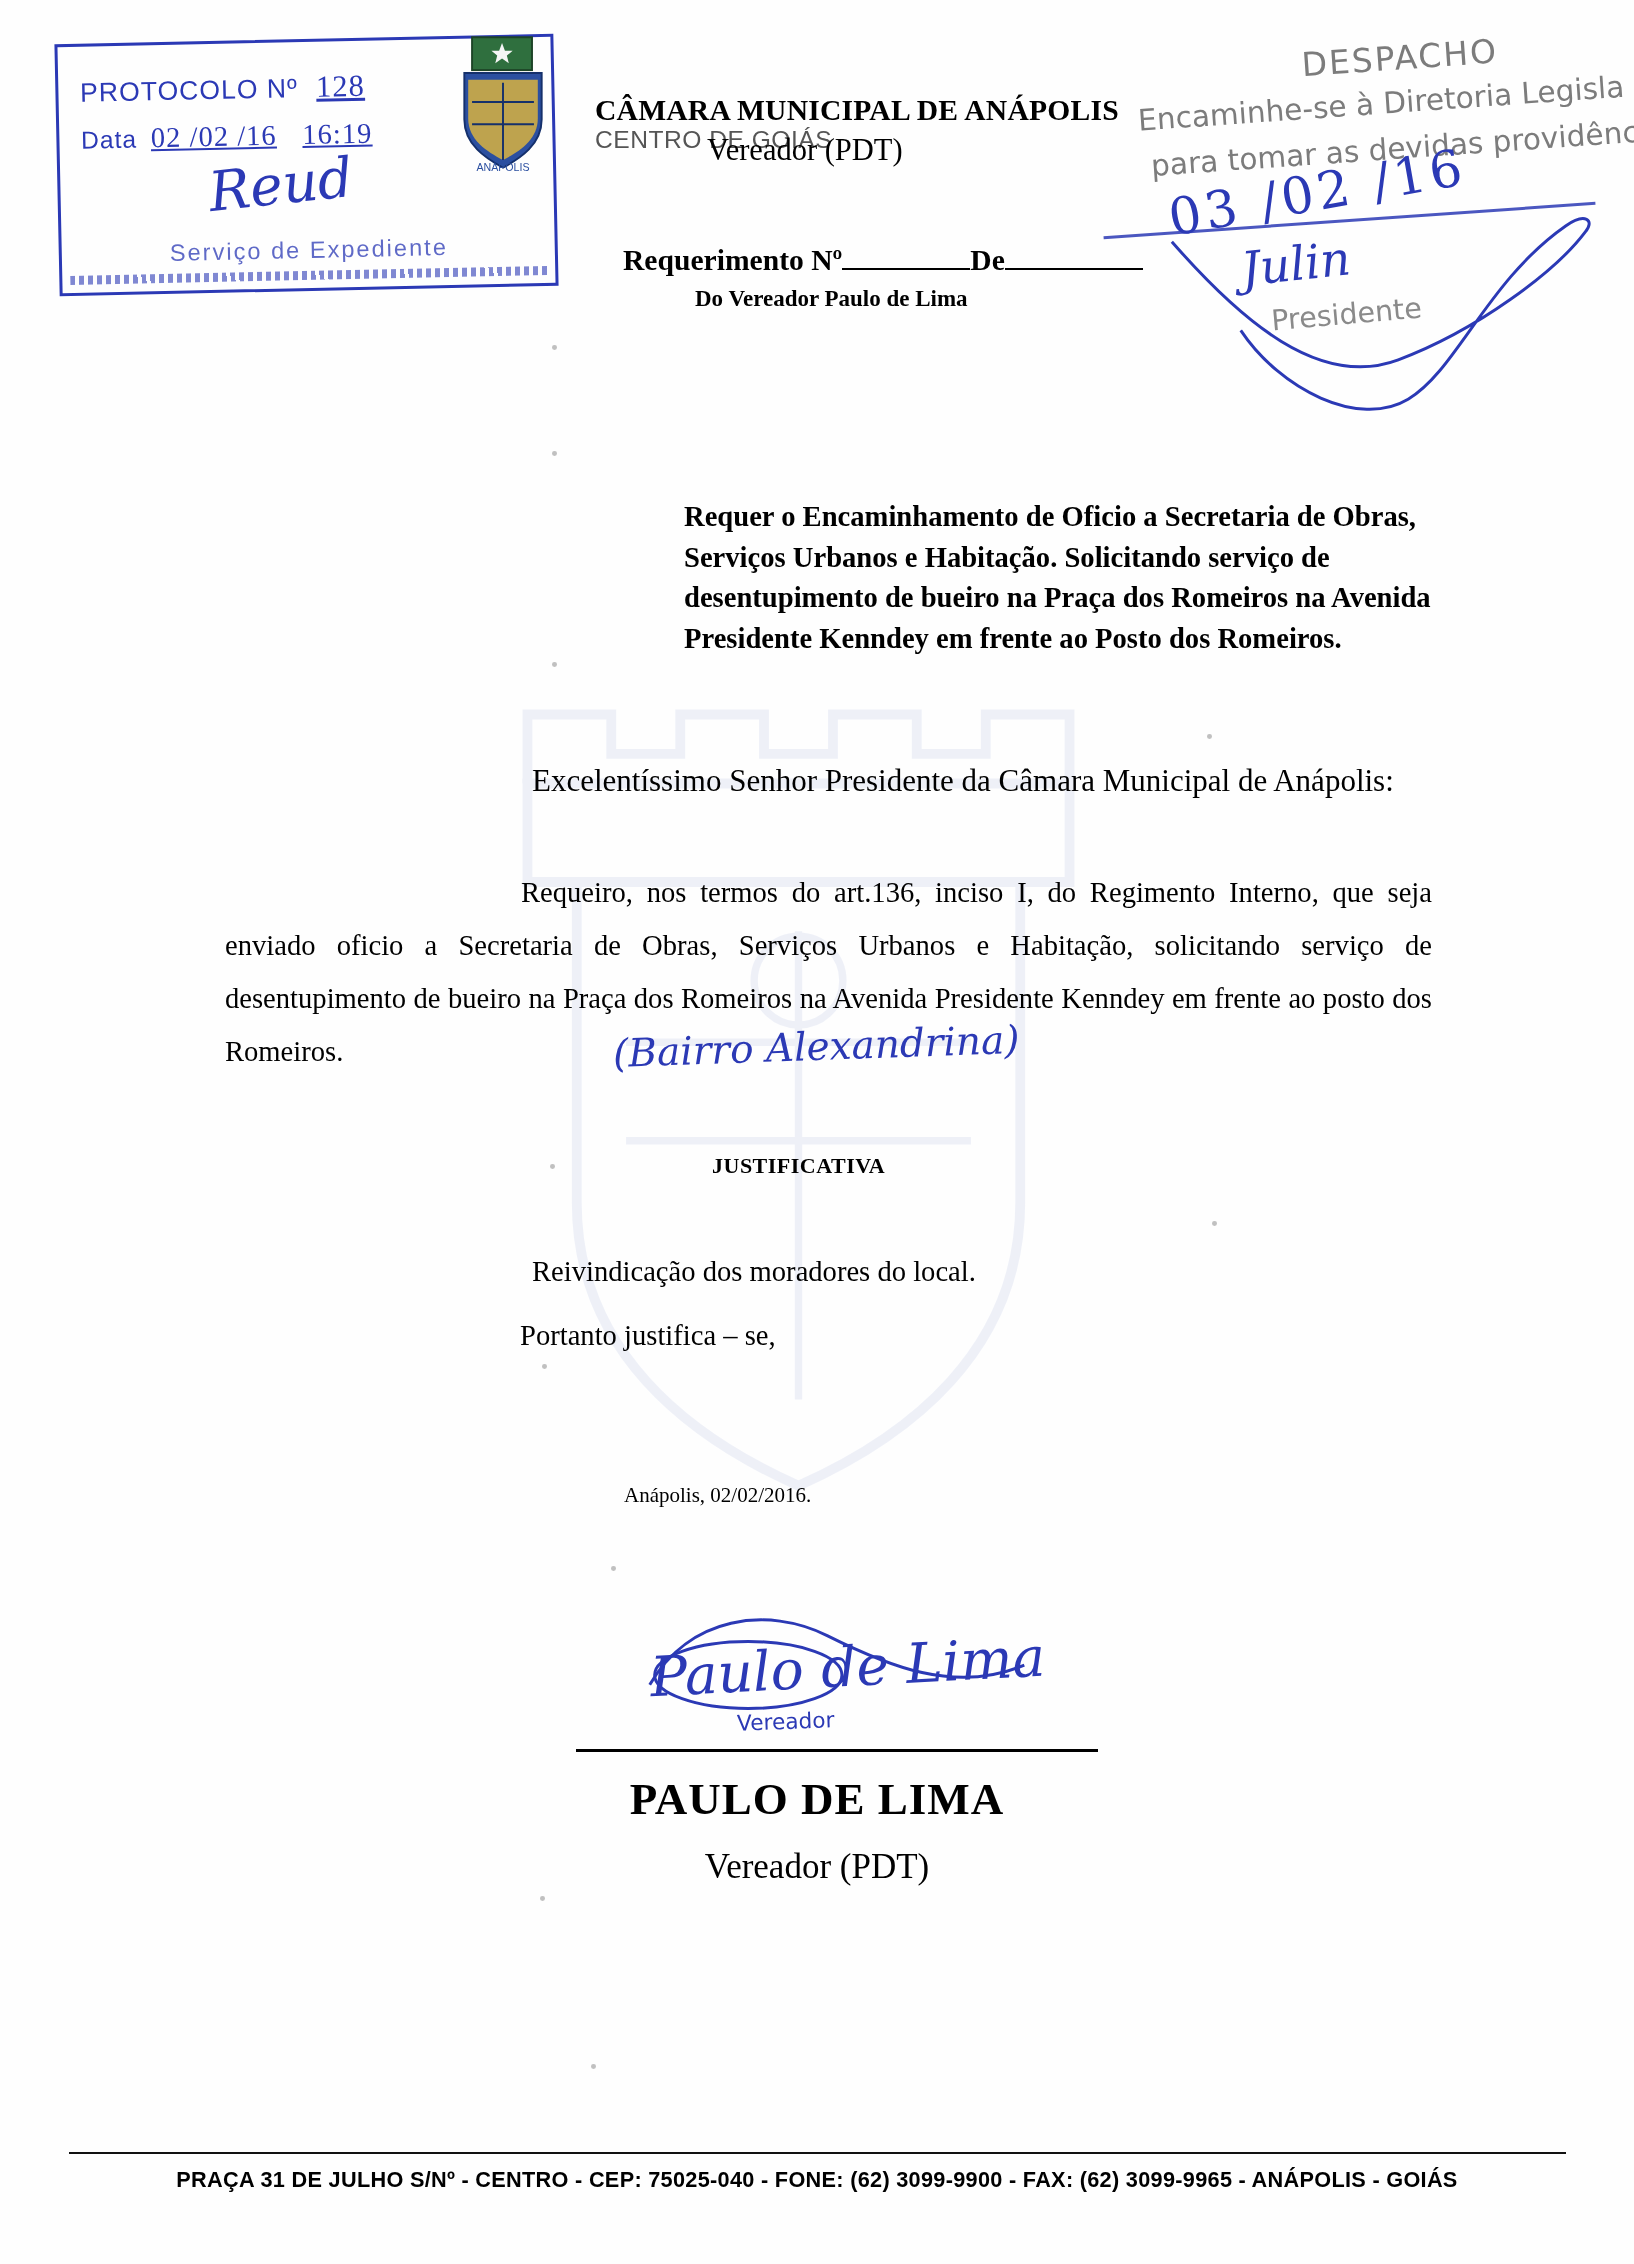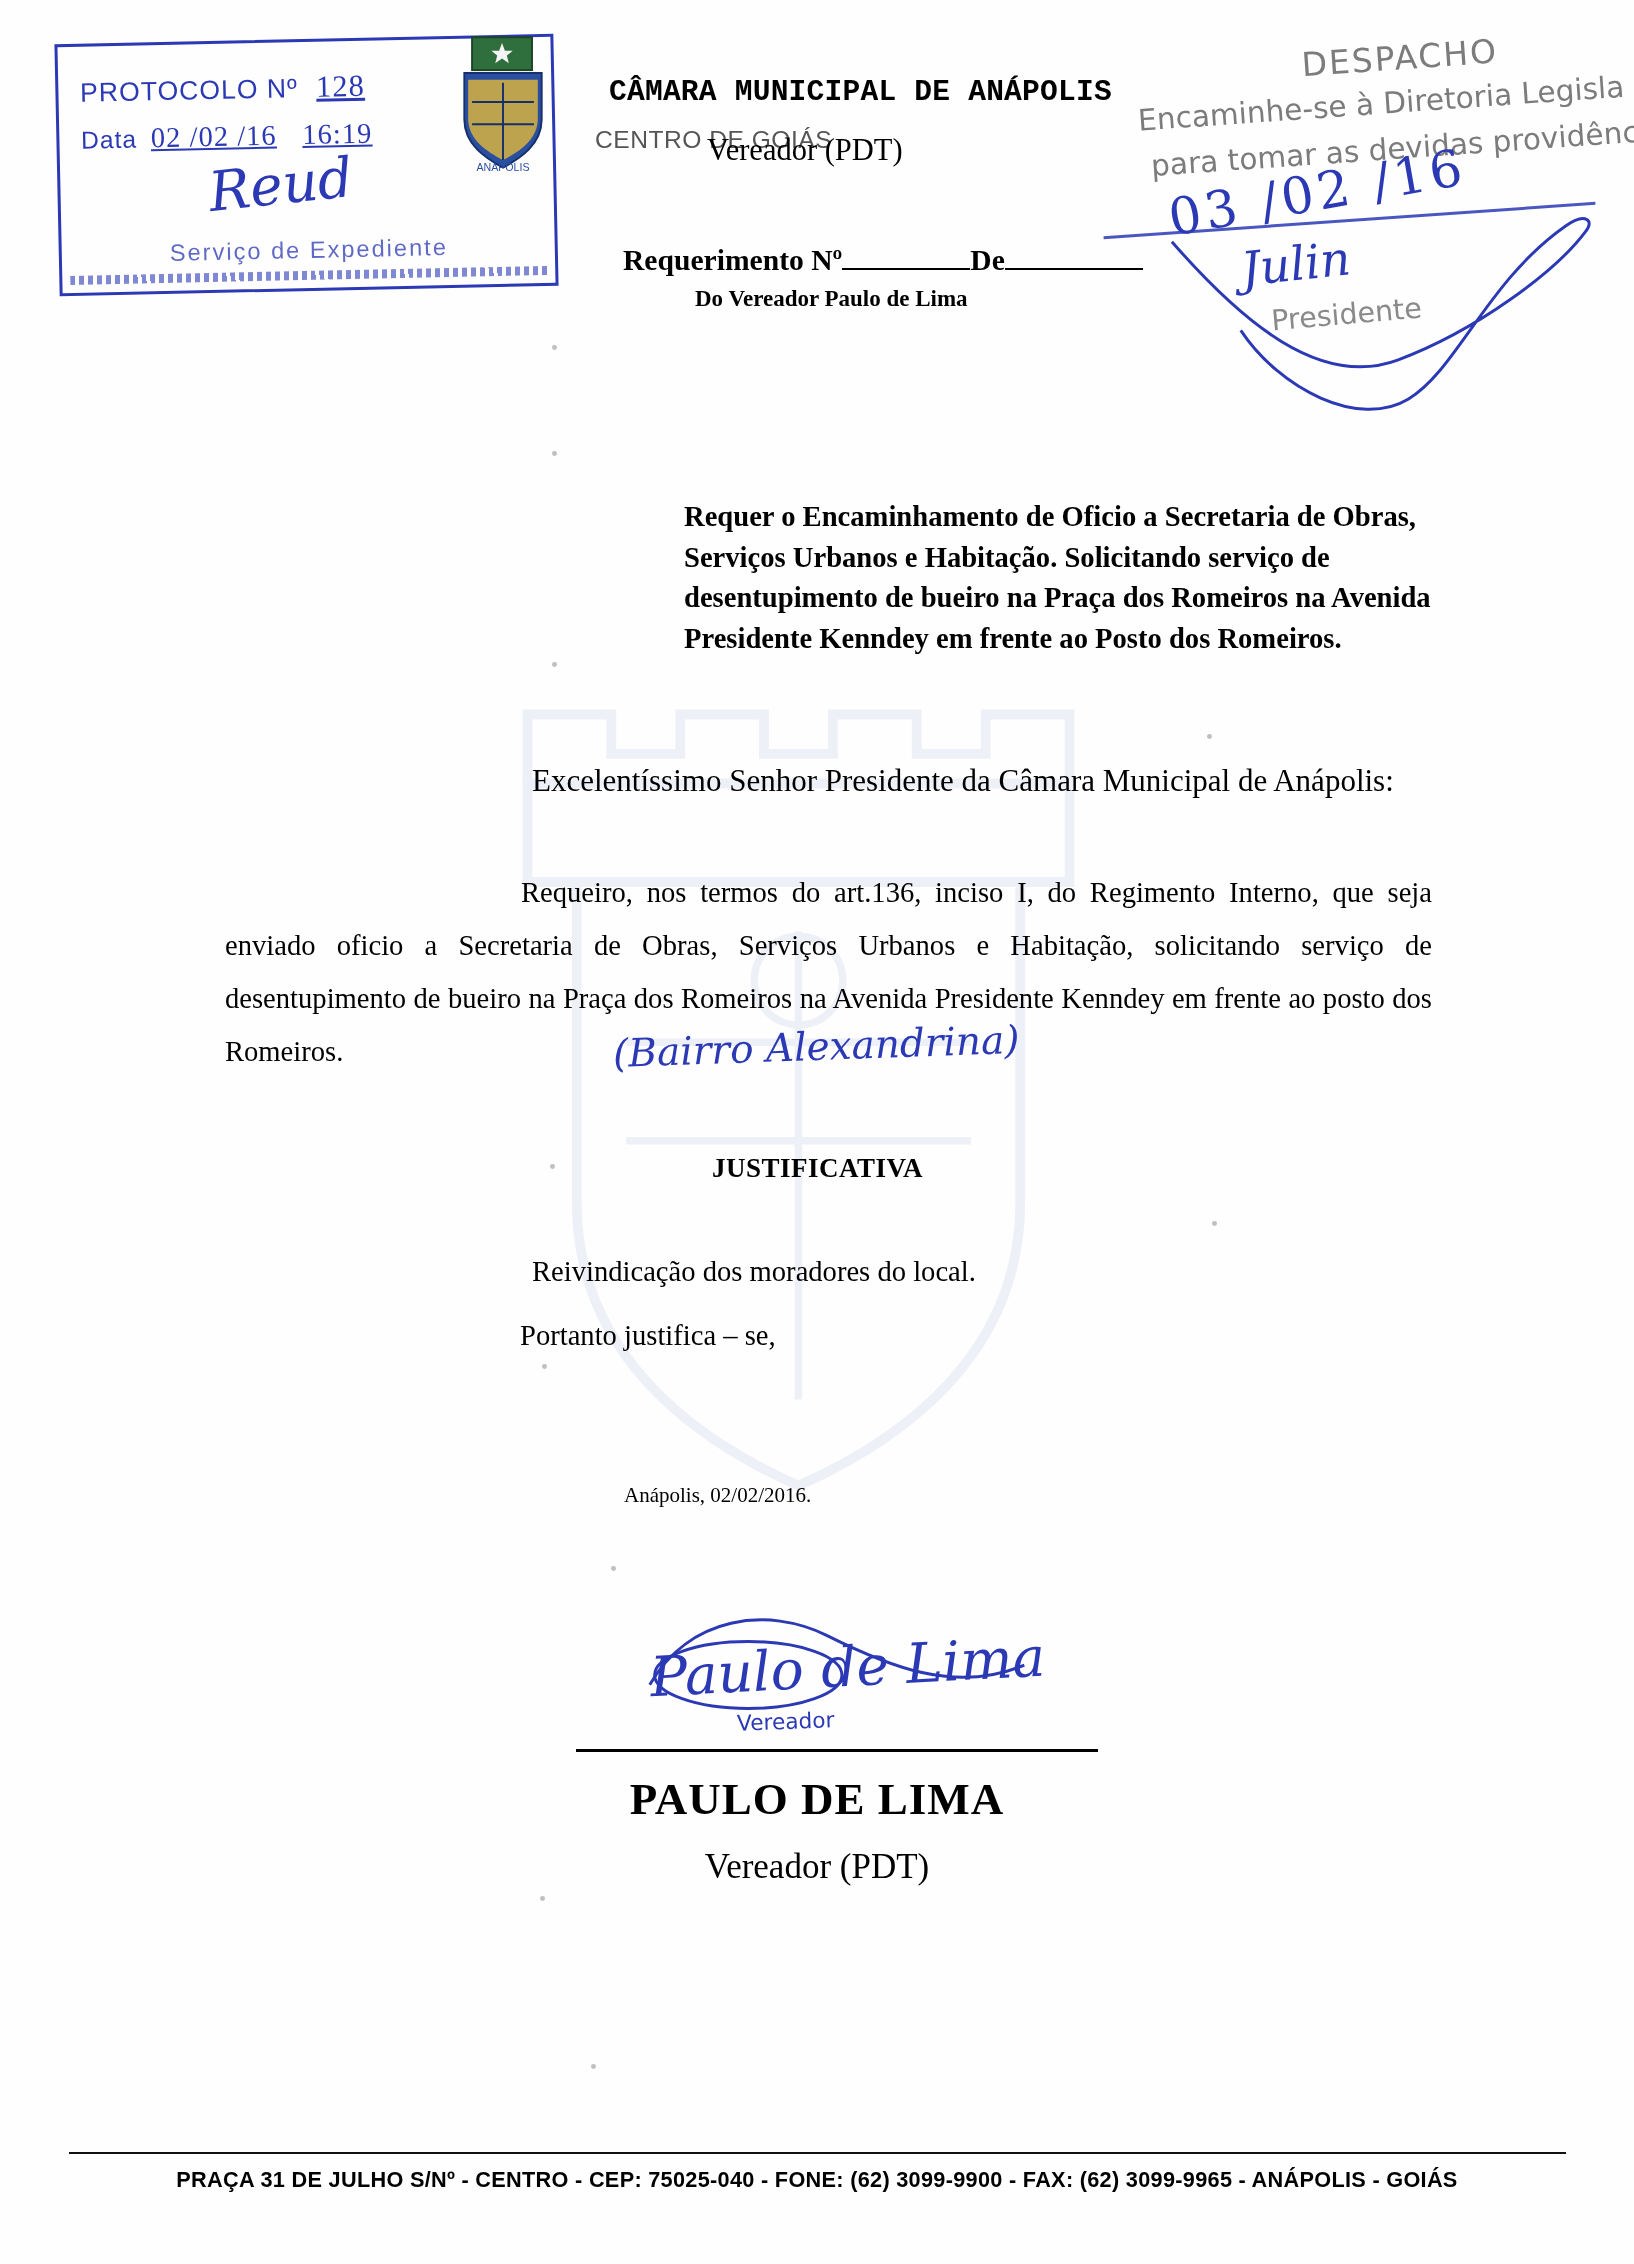--- a/index.html
+++ b/index.html
@@ -107,27 +107,26 @@
     left: 445px;
     top: 27.6px;
     width: 116px;
     height: 148px;
   }
 
   
   .hdr-title {
     position: absolute;
     left: 595px;
-    top: 75px;
-    font-family: Liberation Mono, monospace;
+    top: 94px;
+    font-family: Liberation Serif, serif;
     font-weight: bold;
     font-size: 29.6px;
     letter-spacing: 0.2px;
     white-space: nowrap;
-    margin-left: 14px;
   }
   .hdr-sub {
     position: absolute;
     left: 595px;
     top: 126px;
     font-family: "Liberation Sans", sans-serif;
     font-size: 24.6px;
     color: #555;
     letter-spacing: 0.5px;
   }
@@ -282,21 +281,21 @@
     font-style: italic;
     transform: rotate(-2deg);
     white-space: nowrap;
   }
 
   .justificativa-title {
     position: absolute;
     left: 712px;
     top: 1153px;
     font-weight: bold;
-    font-size: 27px;
+    font-size: 22px;
     letter-spacing: 0.5px;
     text-align: right;
   }
   .just-l1 {
     position: absolute;
     left: 532px;
     top: 1256px;
     font-size: 28.6px;
   }
   .just-l2 {

